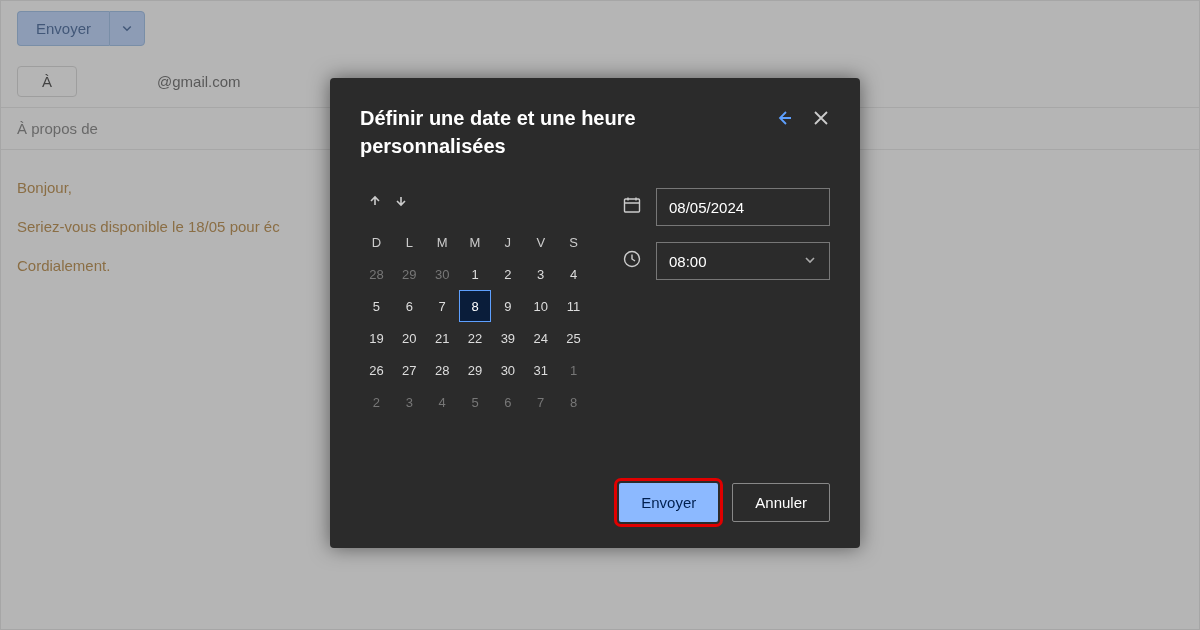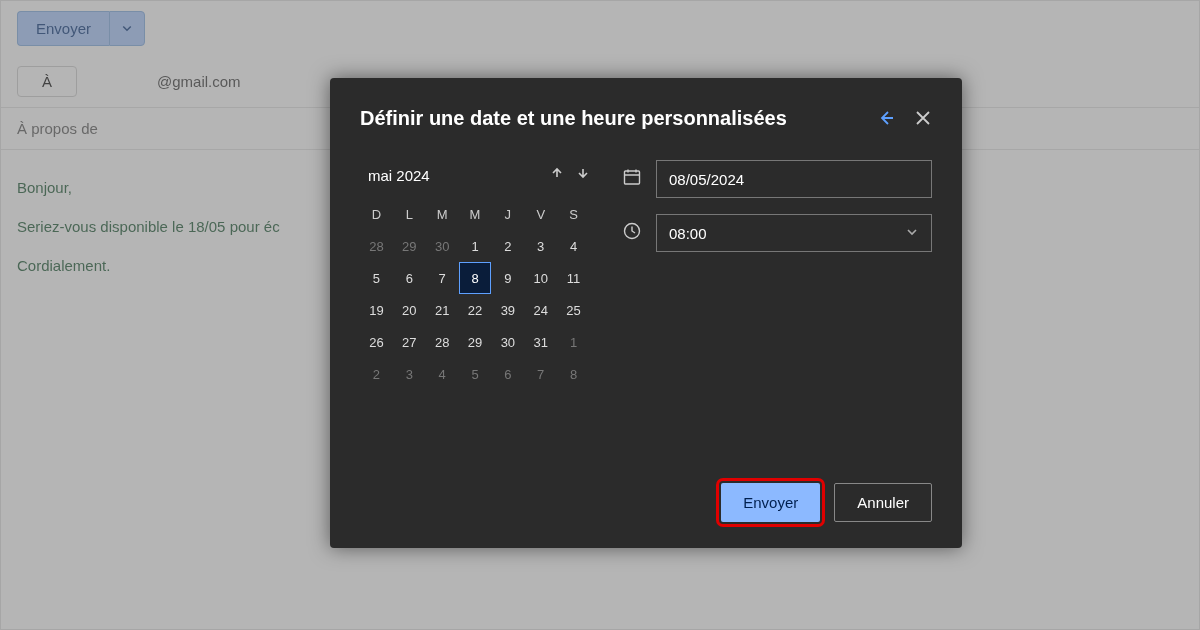--- a/index.html
+++ b/index.html
@@ -7,24 +7,24 @@
   .compose { width: 1200px; height: 630px; background: #fff; border: 1px solid #ddd; }
   .toolbar { display: flex; padding: 10px 16px; }
   .send-split { display: flex; }
   .send-btn { background: #a6c8ff; color: #003078; border: 1px solid #7aa8e0; border-right: none; padding: 8px 18px; font-size: 15px; border-radius: 4px 0 0 4px; cursor: pointer; }
   .send-drop { background: #a6c8ff; border: 1px solid #7aa8e0; width: 36px; border-radius: 0 4px 4px 0; display: flex; align-items: center; justify-content: center; cursor: pointer; }
   .send-drop svg { width: 12px; height: 12px; stroke: #003078; }
   .row { display: flex; align-items: center; padding: 10px 16px; border-bottom: 1px solid #e0e0e0; }
   .to-chip { border: 1px solid #ccc; border-radius: 4px; padding: 6px 24px; font-size: 15px; margin-right: 80px; }
   .addr { font-size: 15px; color: #333; text-align: center; }
   .subject { padding: 12px 16px; font-size: 15px; color: #555; border-bottom: 1px solid #e0e0e0; }
-  .body { padding: 18px 16px; font-size: 15px; color: #14532d; line-height: 2.6; }
+  .body { padding: 18px 16px; font-size: 15px; color: #a16207; line-height: 2.6; }
   .dim { position: absolute; inset: 0; background: rgba(120,120,120,0.55); }
   .dialog {
-    position: absolute; left: 330px; top: 78px; width: 632px; height: 470px;
+    position: absolute; left: 330px; top: 78px; width: 530px; height: 470px;
     background: #2b2b2b; color: #fff; border-radius: 4px; box-shadow: 0 0 20px rgba(0,0,0,0.5);
     padding: 26px 30px 26px 30px;
   }
   .dlg-head { display: flex; align-items: flex-start; }
   .dlg-title { font-size: 20px; font-weight: 600; line-height: 1.4; flex: 1; }
   .dlg-icons { display: flex; gap: 18px; margin-top: 4px; }
   .dlg-icons span { cursor: pointer; display: flex; align-items: center; }
   .dlg-icons svg { stroke: #5ea0ff; }
   .dlg-icons .x svg { stroke: #ccc; }
   .picker-row { display: flex; gap: 32px; margin-top: 28px; }
@@ -92,21 +92,20 @@
         <svg width="18" height="18" viewBox="0 0 18 18" fill="none" stroke-width="1.8">
             <path d="M3 3l12 12M15 3L3 15"></path>
           </svg>
       </span>
     </div>
   </div>
 
   <div class="picker-row">
     <div class="cal">
       <div class="cal-head">
-        <div class="cal-month">mai 2024</div>
         <div class="cal-nav">
           <span>
             <svg width="14" height="14" viewBox="0 0 14 14" fill="none" stroke="#ccc" stroke-width="1.6">
                 <path d="M7 11V3M3 7l4-4 4 4"></path>
               </svg>
           </span>
           <span>
             <svg width="14" height="14" viewBox="0 0 14 14" fill="none" stroke="#ccc" stroke-width="1.6">
                 <path d="M7 3v8M3 7l4 4 4-4"></path>
               </svg>

